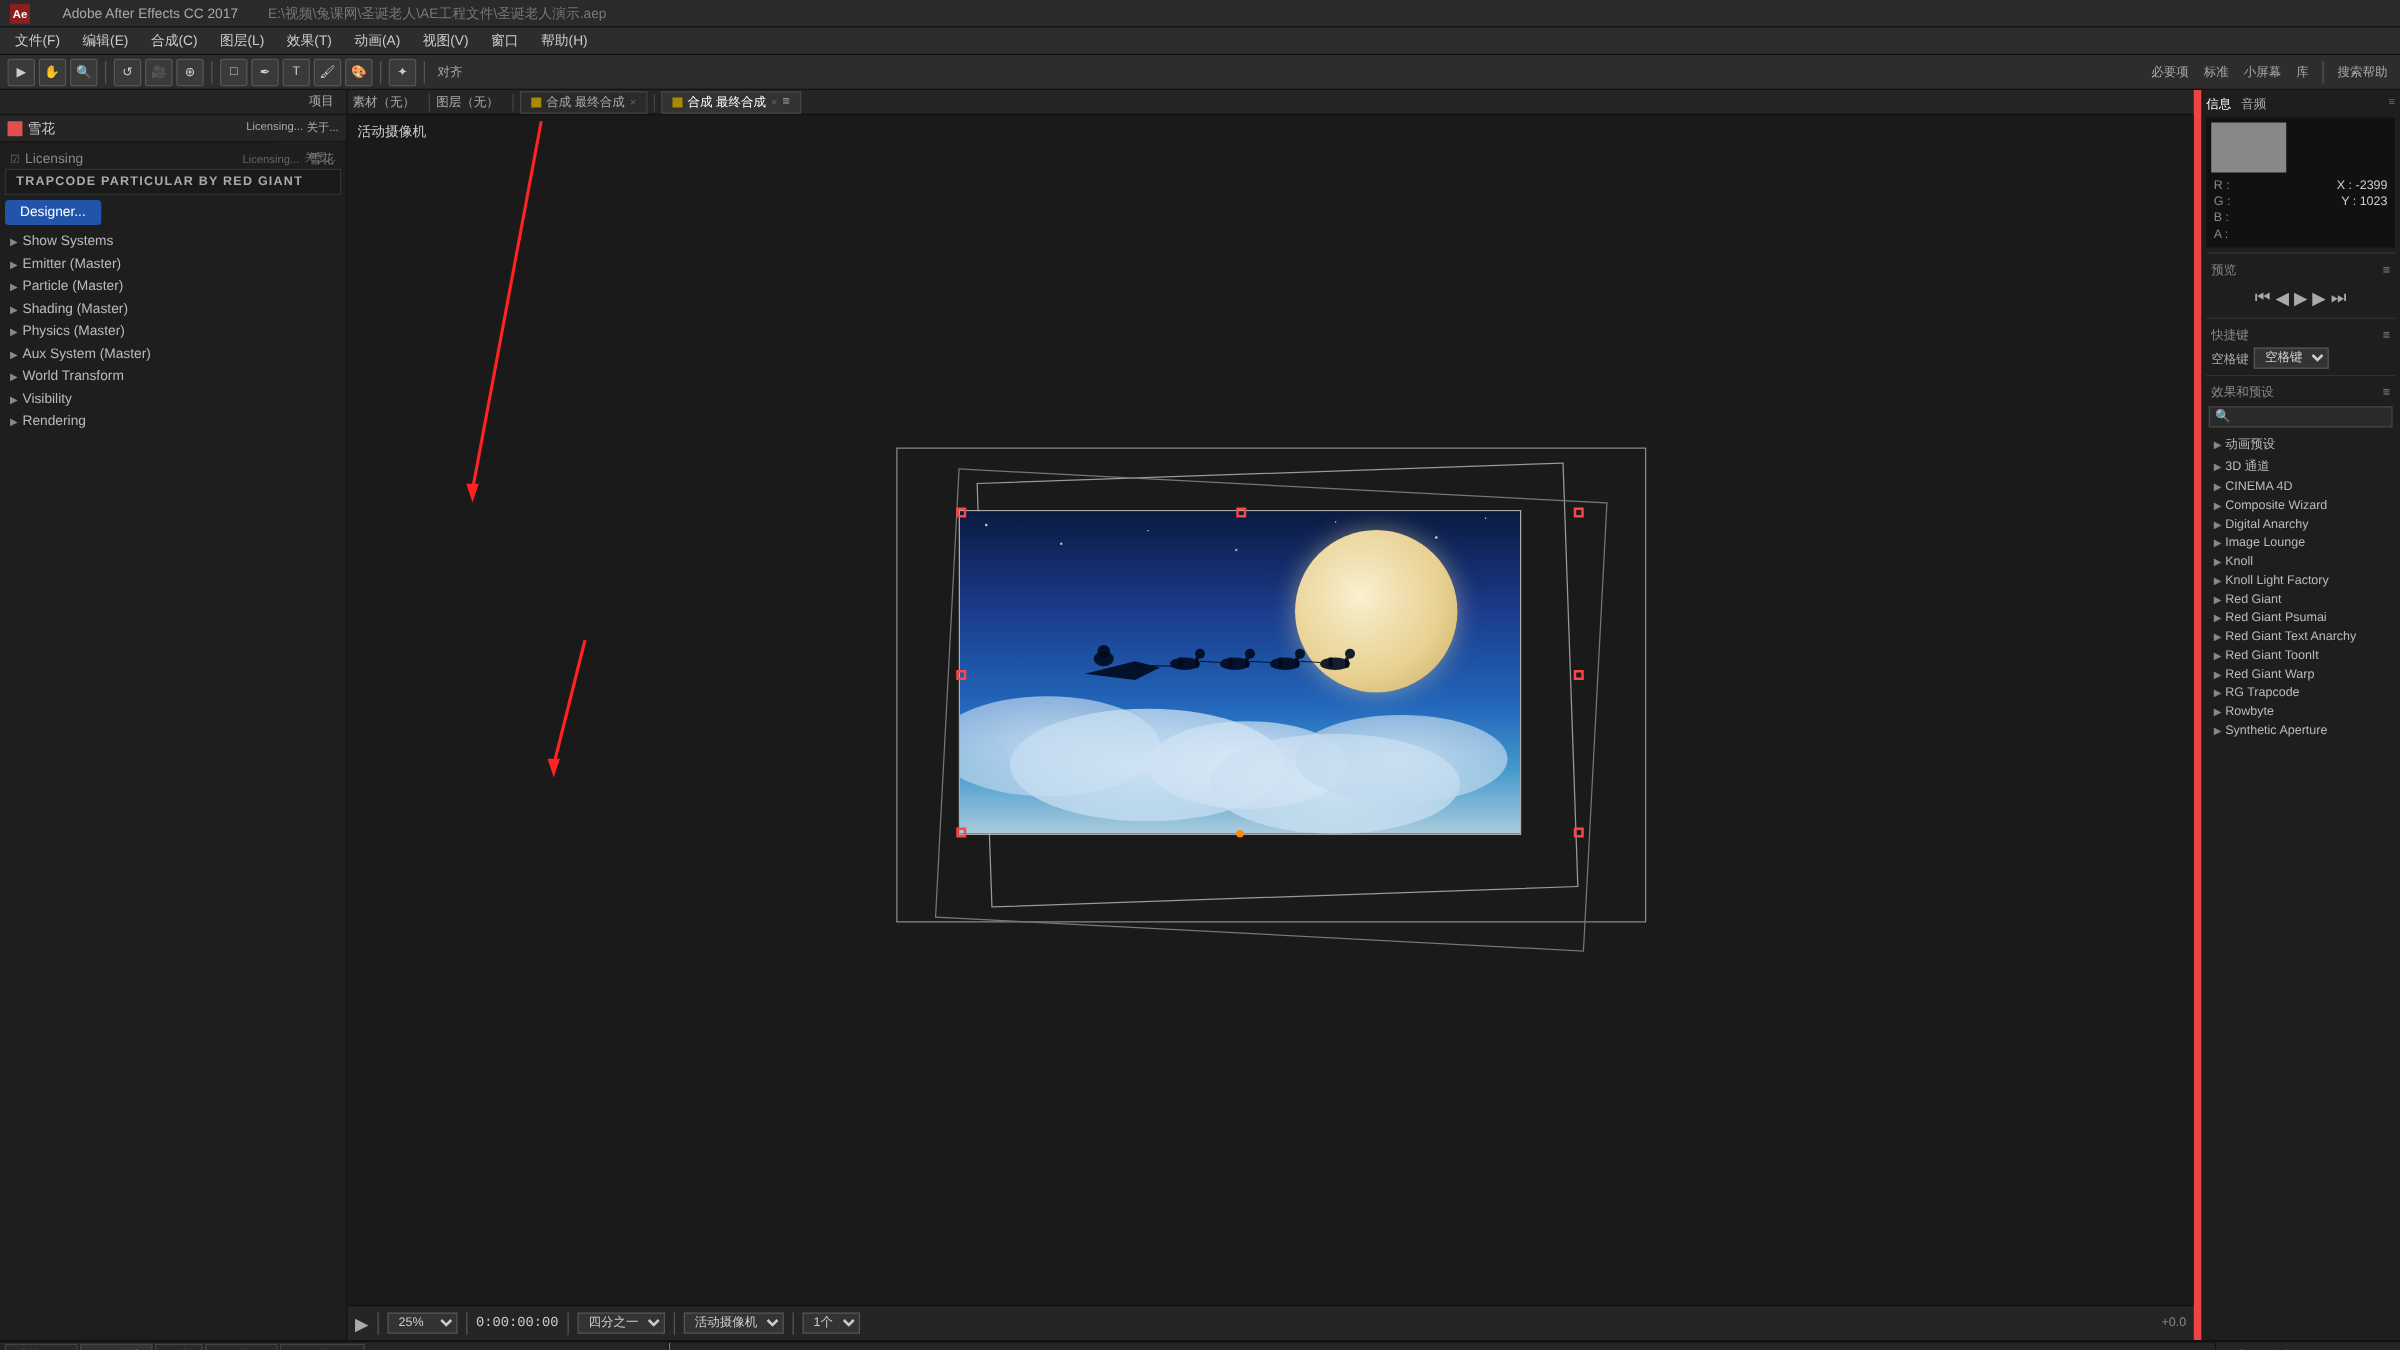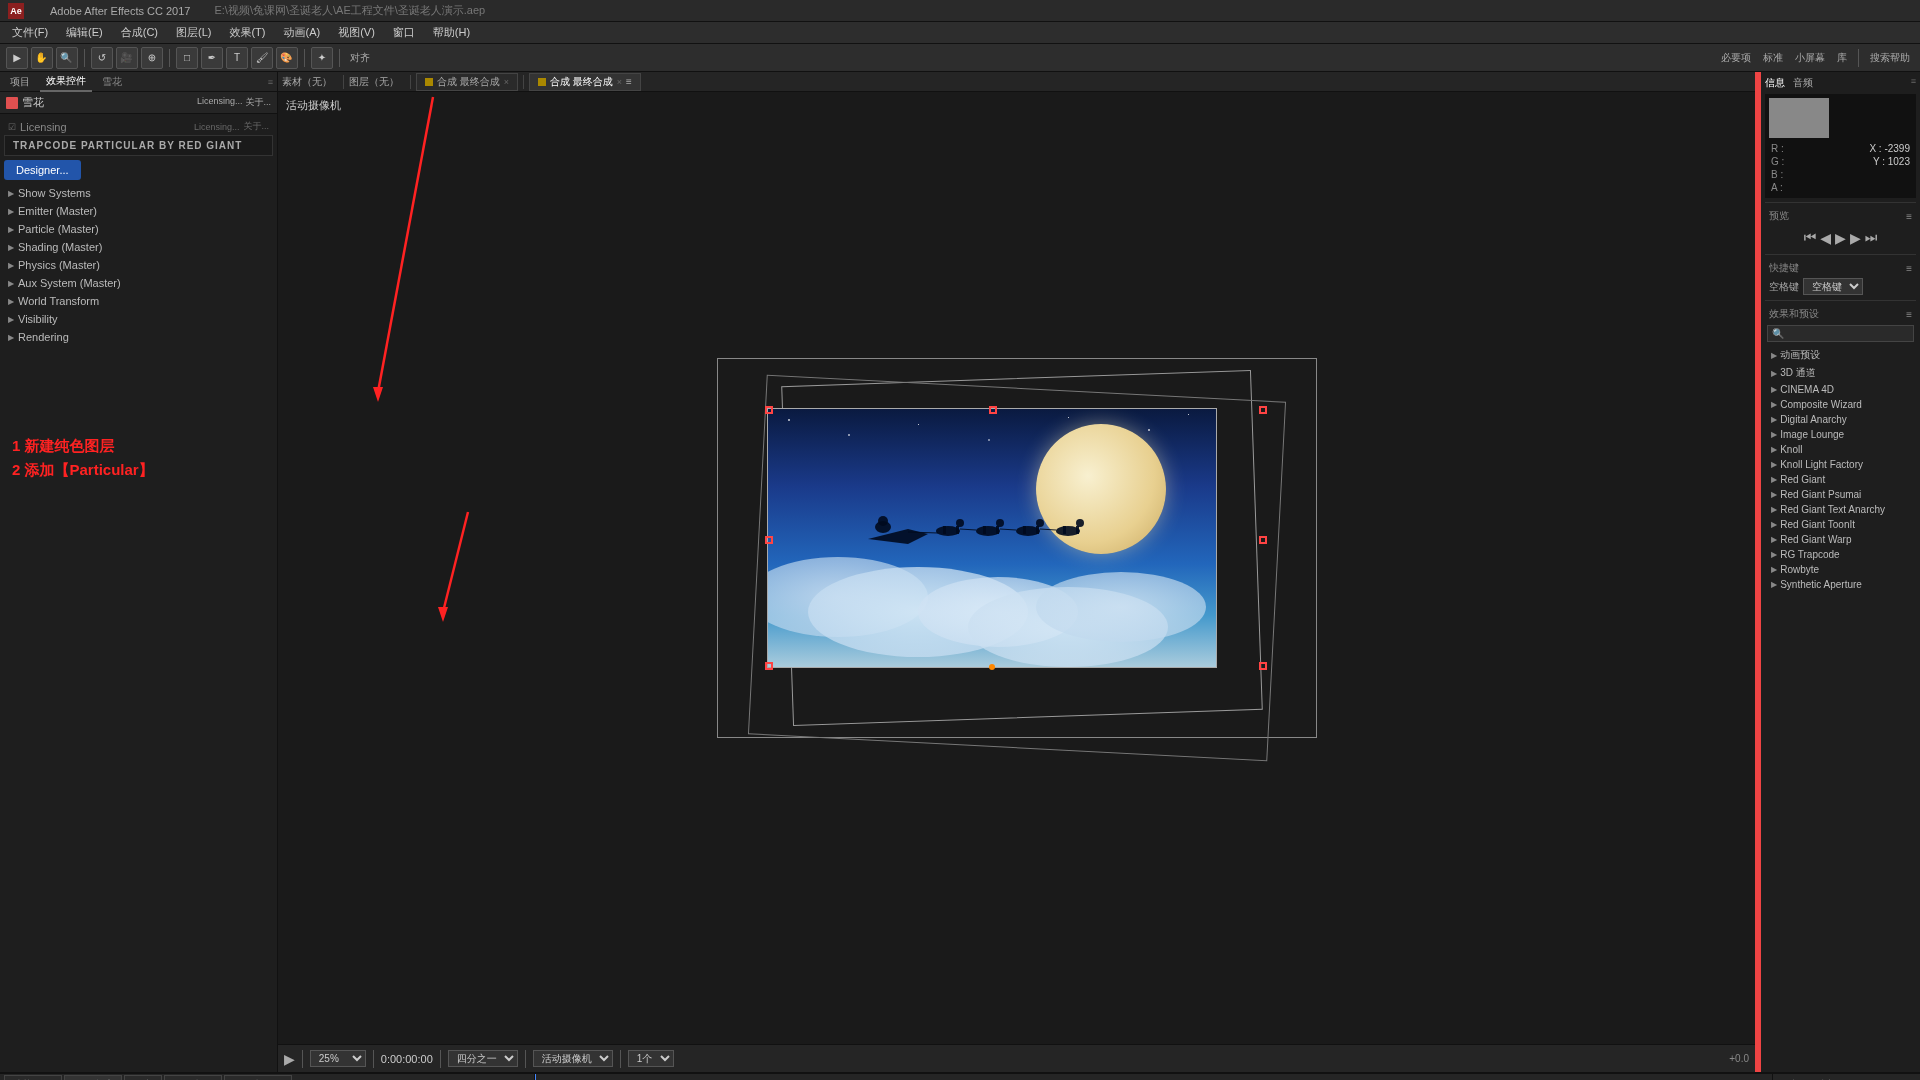--- a/index.html
+++ b/index.html
@@ -93,24 +93,25 @@
       border-right: 1px solid #111;
       display: flex;
       flex-direction: column;
       overflow: hidden;
     }
 
     #panel-tabs {
       height: 20px;
       background: #252525;
       display: flex;
-      align-items: center;
+      align-items: flex-end;
       padding: 0 4px;
       gap: 4px;
       border-bottom: 1px solid #111;
+      flex-direction: column;
     }
     .panel-tab {
       font-size: 10px; color: #aaa; padding: 2px 6px;
       cursor: pointer;
     }
     .panel-tab.active { color: #fff; border-bottom: 2px solid #666; }
 
     #effect-header {
       height: 22px;
       background: #252525;
@@ -230,21 +231,21 @@
     .viewer-control {
       display: flex; align-items: center; gap: 3px;
       font-size: 10px; color: #aaa;
     }
     .viewer-dropdown {
       background: #333; border: 1px solid #555;
       color: #ccc; font-size: 10px; padding: 1px 4px;
       cursor: pointer;
     }
     .timecode {
-      font-size: 11px; color: #ccc; font-family: Liberation Sans, sans-serif;
+      font-size: 11px; color: #ccc; font-family: Liberation Mono, monospace;
     }
 
     
     #right-panel {
       width: 165px;
       background: #1e1e1e;
       border-left: 6px solid #ef4444;
       display: flex;
       flex-direction: column;
       overflow-y: auto;
@@ -508,24 +509,20 @@
       </div>
       <div class="effect-row">
         <span class="expand-arrow">▶</span>
         <span class="effect-row-label">Visibility</span>
       </div>
       <div class="effect-row">
         <span class="expand-arrow">▶</span>
         <span class="effect-row-label">Rendering</span>
       </div>
 
-      <div style="margin-top: 80px; padding: 8px;">
-        <div style="color:#ff2222;font-size:15px;font-weight:bold;line-height:1.6;">1 新建纯色图层</div>
-        <div style="color:#ff2222;font-size:15px;font-weight:bold;line-height:1.6;">2 添加【Particular】</div>
-      </div>
     </div>
   </div>
 
   <div id="center-area">
 
     <div id="comp-tabs-area">
       <div style="display:flex;gap:2px;margin-right:6px;">
         <span style="font-size:10px;color:#aaa;">素材（无）</span>
       </div>
       <div style="width:1px;height:14px;background:#444;margin:0 4px;"></div>

